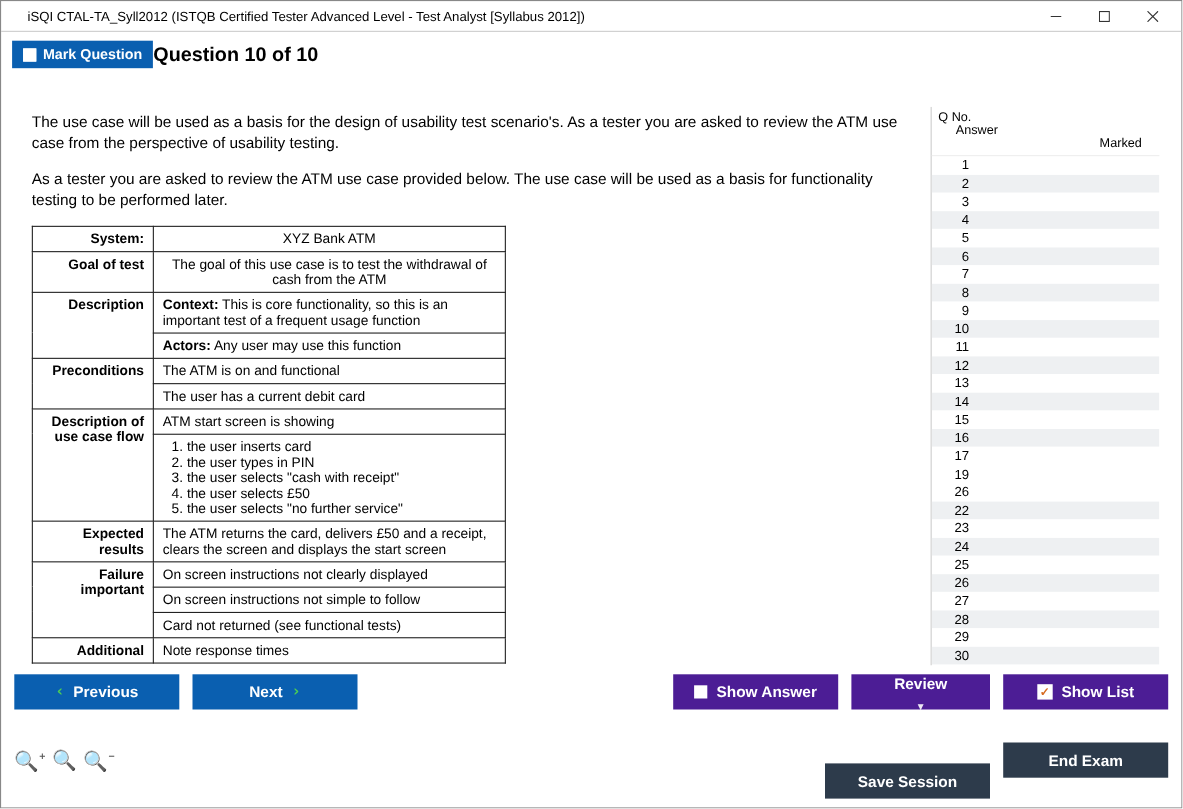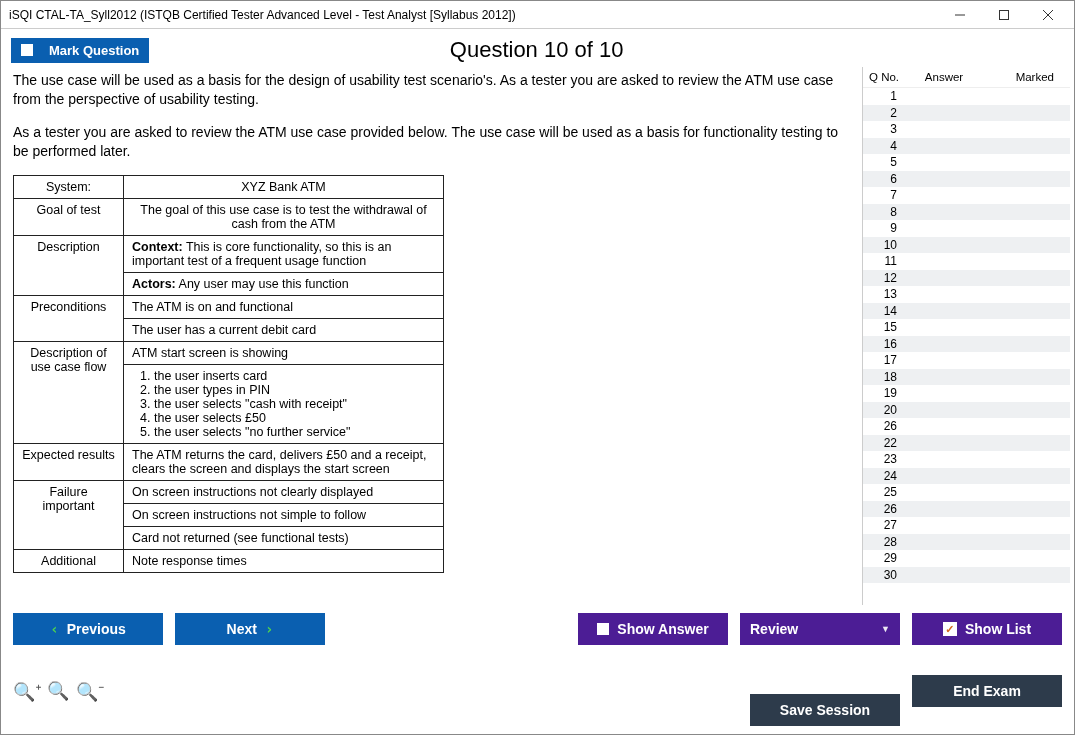--- a/index.html
+++ b/index.html
@@ -1,54 +1,54 @@
 <!DOCTYPE html>
 <html><head>
 <meta charset="utf-8">
 <style>
   * { box-sizing: border-box; margin: 0; padding: 0; }
   body { font-family: Arial, sans-serif; font-size: 13px; background: #fff; }
   .window { width: 1075px; height: 735px; border: 1px solid #888; display: flex; flex-direction: column; margin: 0 auto; }
-  .titlebar { height: 28px; display: flex; align-items: center; padding: 0 4px 0 8px; border-bottom: 1px solid #ccc; }
+  .titlebar { height: 28px; display: flex; align-items: center; padding: 0 4px 0 24px; border-bottom: 1px solid #ccc; }
   .titlebar-title { flex: 1; font-size: 12px; }
   .win-controls { display: flex; gap: 0; }
   .win-btn { width: 44px; height: 26px; display: flex; align-items: center; justify-content: center; cursor: pointer; }
   .win-btn svg { width: 10px; height: 10px; }
   .topbar { display: flex; align-items: center; padding: 8px 10px 4px; }
-  .mark-btn { background: #0a5fb0; color: #fff; padding: 5px 10px; font-weight: bold; display: flex; align-items: center; gap: 16px; font-size: 13px; cursor: pointer; }
+  .mark-btn { background: #0a5fb0; color: #fff; padding: 5px 10px; font-weight: bold; display: flex; align-items: center; gap: 6px; font-size: 13px; cursor: pointer; }
   .mark-btn .box { width: 12px; height: 12px; border: 2px solid #fff; background: #fff; display: inline-block; }
-  .qtitle { flex: 1; text-align: center; font-size: 22px; font-weight: normal; }
-  .main { flex: 1; display: flex; overflow: hidden; padding: 0 4px; }
+  .qtitle { flex: 1; font-size: 18px; font-weight: bold; }
+  .main { flex: 1; display: flex; overflow: hidden; padding: 0 20px; margin-top: 31px; }
   .content { flex: 1; overflow-y: auto; padding: 4px 18px 4px 8px; position: relative; }
   .content p { margin-bottom: 14px; font-size: 14px; line-height: 1.35; }
   .uctable { border-collapse: collapse; font-size: 12.5px; }
   .uctable td { border: 1px solid #222; padding: 4px 8px; vertical-align: top; }
-  .uctable td.label { font-weight: normal; text-align: center; width: 110px; }
+  .uctable td.label { font-weight: bold; text-align: right; width: 110px; }
   .uctable td.val { width: 320px; }
   .uctable .center { text-align: center; }
   .uctable ol { padding-left: 22px; }
   .qlist { width: 208px; border-left: 1px solid #ccc; display: flex; flex-direction: column; font-size: 12px; }
-  .qlist-head { display: flex; padding: 4px 6px; font-size: 11.5px; }
+  .qlist-head { display: flex; padding: 4px 6px; font-size: 11.5px; flex-direction: column; }
   .qlist-head .c1 { width: 40px; }
   .qlist-head .c2 { width: 70px; text-align: center; }
   .qlist-head .c3 { flex: 1; text-align: right; padding-right: 10px; }
   .qlist-body { flex: 1; overflow-y: auto; border-top: 1px solid #eee; position: relative; }
   .qrow { display: flex; padding: 0 6px; height: 16.5px; align-items: center; cursor: pointer; }
   .qrow.even { background: #eef0f2; }
   .qrow .num { width: 40px; text-align: right; padding-right: 12px; }
   .footer { padding: 8px 12px; display: flex; flex-direction: column; gap: 10px; }
   .frow { display: flex; gap: 12px; align-items: center; }
   .btn { display: flex; align-items: center; justify-content: center; gap: 8px; height: 32px; font-weight: bold; font-size: 14px; cursor: pointer; border: none; color: #fff; }
   .btn.blue { background: #0a5fb0; }
   .btn.orange { background: #4c1d95; }
   .btn.dark { background: #2d3b4b; }
   .btn.prev { width: 150px; }
   .btn.next { width: 150px; }
   .btn.showans { width: 150px; }
-  .btn.review { width: 160px; justify-content: space-between; padding: 0 10px; }
+  .btn.review { width: 126px; justify-content: space-between; padding: 0 10px; flex-direction: column; }
   .btn.showlist { width: 150px; }
   .btn.save { width: 150px; margin-top: 39px; }
   .btn.end { width: 150px; }
   .spacer { flex: 1; }
   .chev { font-family: monospace; font-weight: bold; }
   .chev.green { color: #4fd24f; }
   .check-icon { width: 14px; height: 14px; background: #fff; display: inline-flex; align-items: center; justify-content: center; color: #d66a1f; font-size: 11px; font-weight: bold; }
   .square-icon { width: 12px; height: 12px; background: #fff; display: inline-block; }
   .arrow-down { font-size: 9px; opacity: .9; }
   .zoom-icons { display: flex; gap: 6px; color: #555; }
@@ -212,28 +212,22 @@
           </div>
           <div class="qrow">
             <span class="num">15</span>
           </div>
           <div class="qrow even">
             <span class="num">16</span>
           </div>
           <div class="qrow">
             <span class="num">17</span>
           </div>
-          <div class="qrow even">
-            <span class="num">18</span>
-          </div>
           <div class="qrow">
             <span class="num">19</span>
-          </div>
-          <div class="qrow even">
-            <span class="num">20</span>
           </div>
           <div class="qrow">
             <span class="num">26</span>
           </div>
           <div class="qrow even">
             <span class="num">22</span>
           </div>
           <div class="qrow">
             <span class="num">23</span>
           </div>

